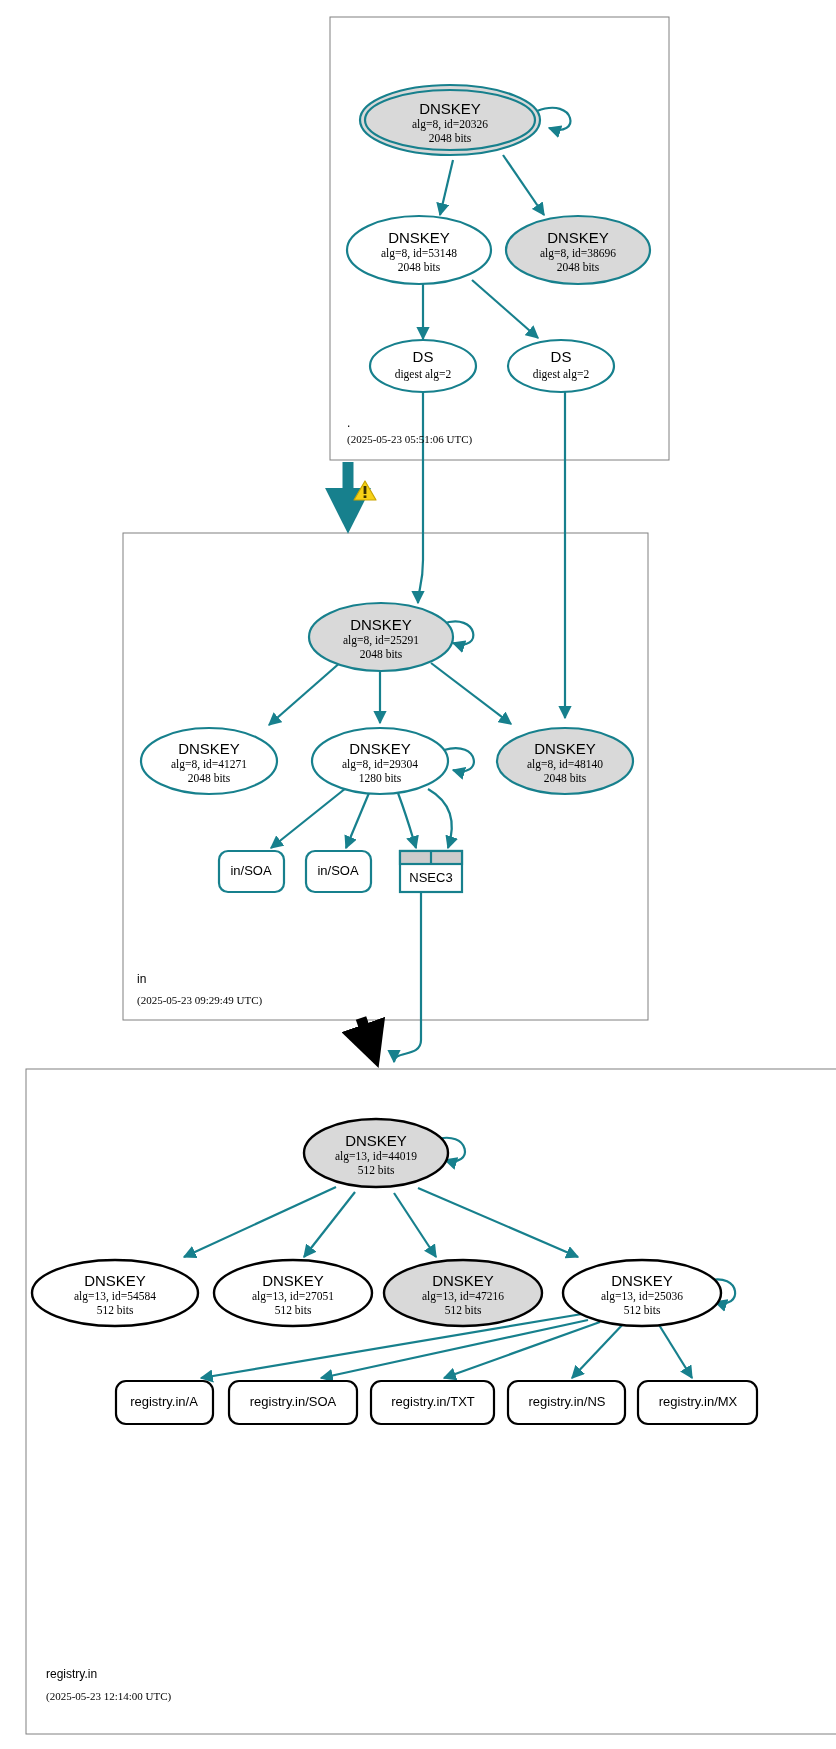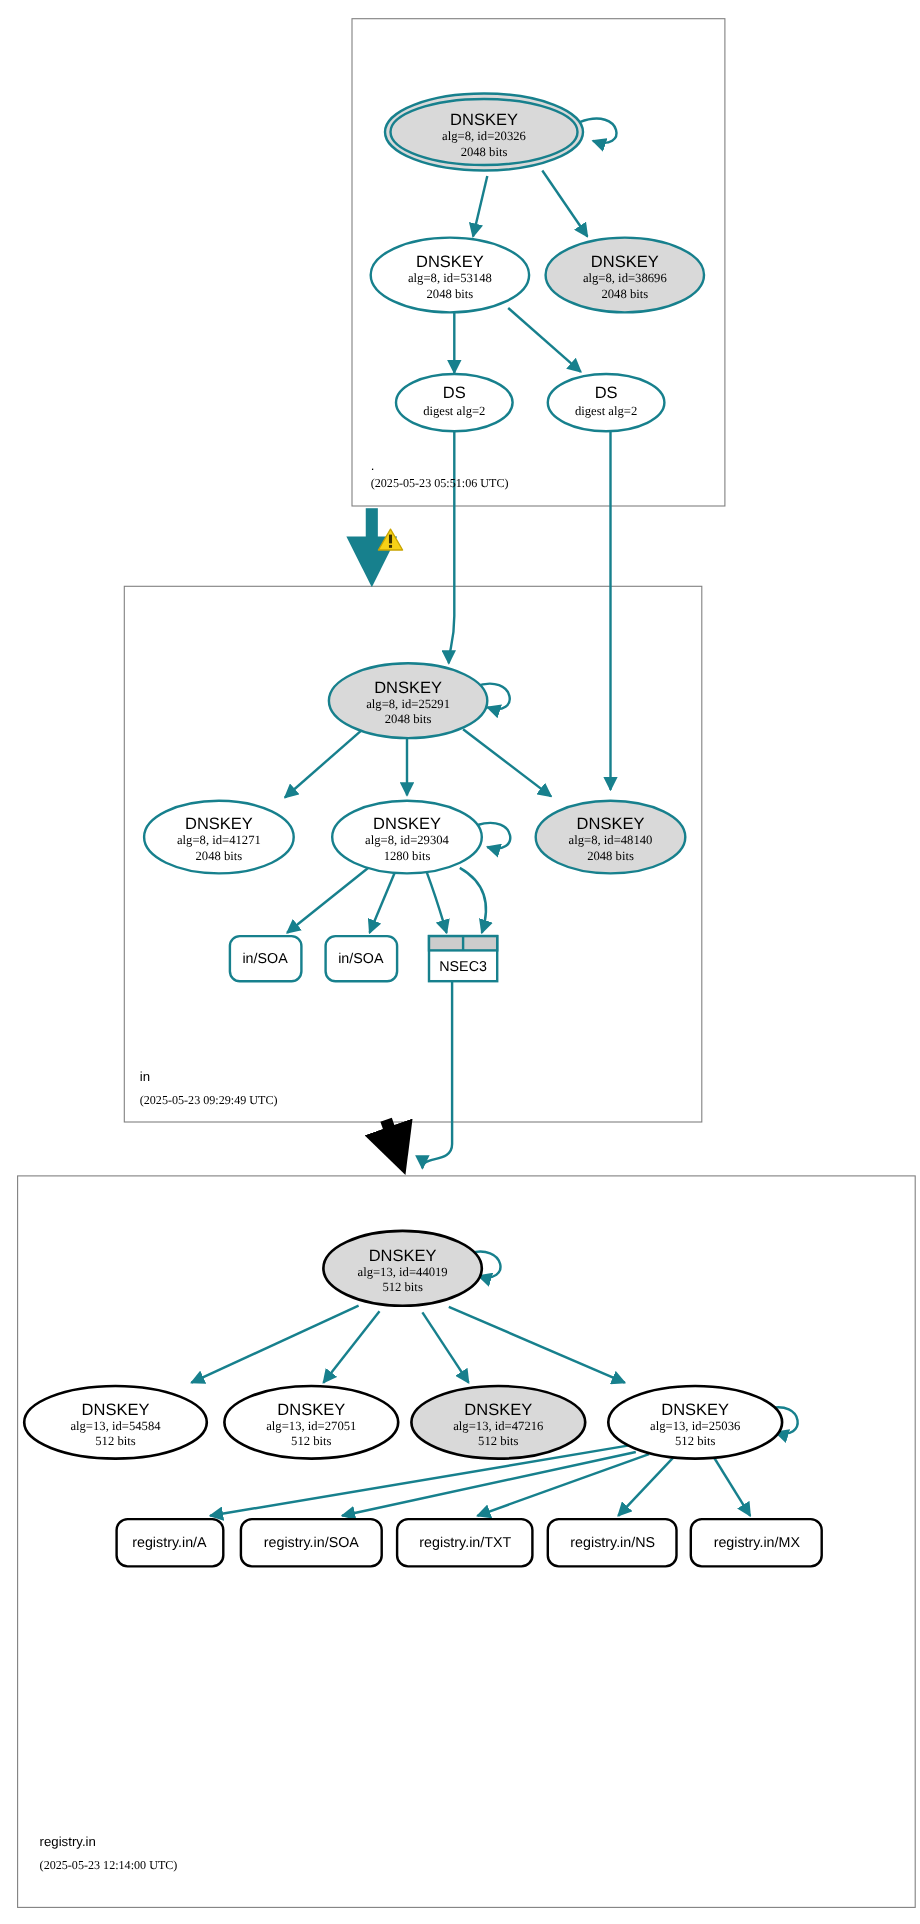--- a/index.html
+++ b/index.html
@@ -1,18 +1,18 @@
 <!DOCTYPE html>
 <html><head>
 <meta charset="utf-8">
 <style>
   html,body{margin:0;padding:0;background:#ffffff;}
   body{width:836px;height:1749px;position:relative;
        font-family:"Liberation Sans", sans-serif;}
-  #stage{position:absolute;left:6px;top:0;width:776px;height:1749px;}
+  #stage{position:absolute;left:16px;top:0;width:776px;height:1749px;}
   svg#diagram{position:absolute;left:0;top:0;width:836px;height:1749px;}
   text{dominant-baseline:middle;}
   .zbox{fill:#ffffff;stroke:#808080;stroke-width:1;}
   .ttl{font-family:"Liberation Sans",sans-serif;font-size:15px;fill:#000;}
   .sub{font-family:"Liberation Serif",serif;font-size:11.5px;fill:#000;}
   .zname{font-family:"Liberation Sans",sans-serif;font-size:12px;fill:#000;}
   .zdate{font-family:"Liberation Serif",serif;font-size:11px;fill:#000;}
   .rrlbl{font-family:"Liberation Sans",sans-serif;font-size:13px;fill:#000;}
 </style>
 </head>

